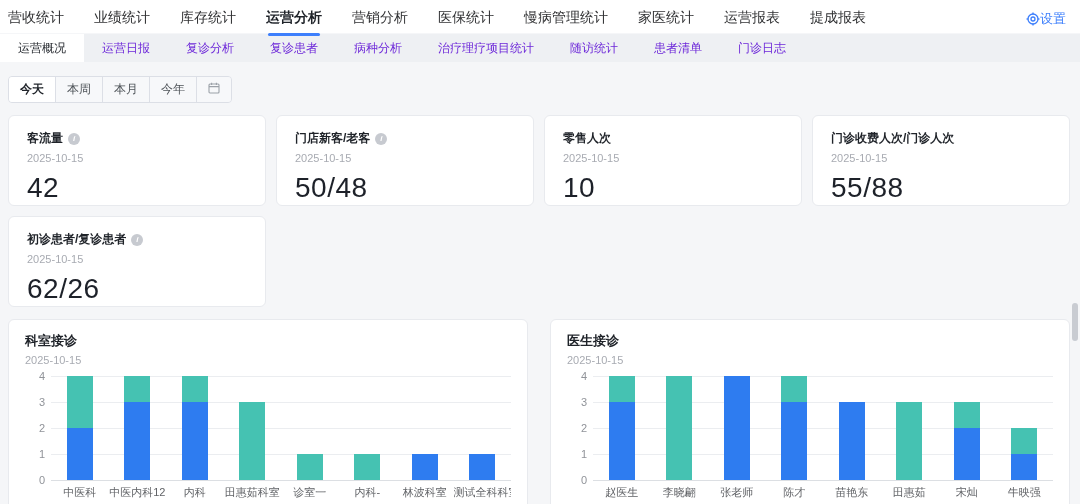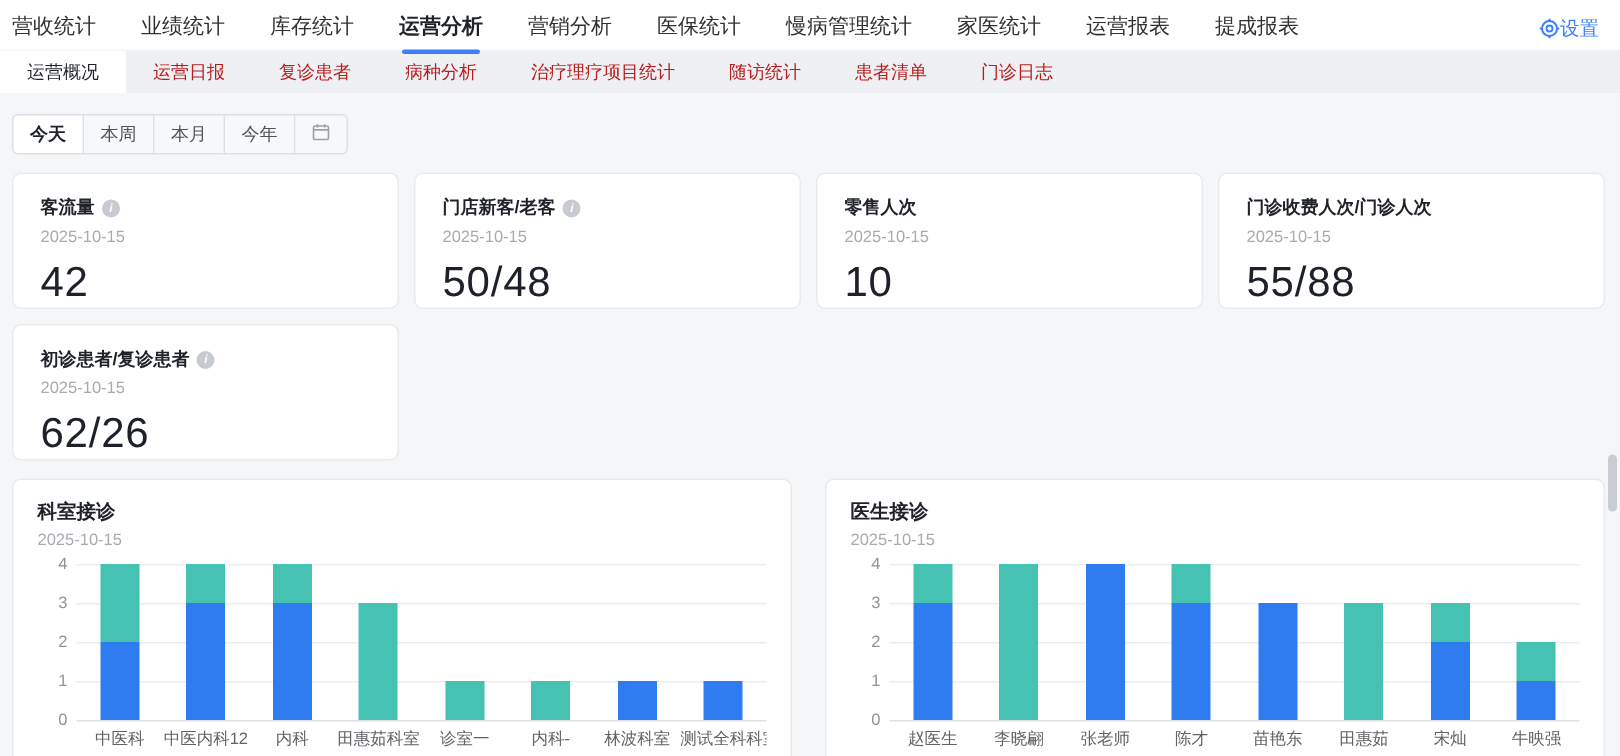--- a/index.html
+++ b/index.html
@@ -48,21 +48,21 @@
   
   .subnav {
     background: #eef0f3;
     display: flex;
     align-items: stretch;
     height: 28px;
     margin-top: 1px;
   }
   .subnav-item {
     font-size: 12px;
-    color: #b91c1c;
+    color: #6d28d9;
     padding: 0 18px;
     display: flex; align-items: center;
     cursor: pointer;
     white-space: nowrap;
   }
   .subnav-item.active {
     background: #fff;
     color: #1f2329;
     font-weight: normal;
   }
@@ -219,20 +219,21 @@
         </g>
       </svg>
     </span>
     <span>设置</span>
   </div>
 </div>
 
 <div class="subnav">
     <div class="subnav-item active">运营概况</div>
     <div class="subnav-item">运营日报</div>
+    <div class="subnav-item">复诊分析</div>
     <div class="subnav-item">复诊患者</div>
     <div class="subnav-item">病种分析</div>
     <div class="subnav-item">治疗理疗项目统计</div>
     <div class="subnav-item">随访统计</div>
     <div class="subnav-item">患者清单</div>
     <div class="subnav-item">门诊日志</div>
   </div>
 
 <div class="main">
   <div class="filter-group">

